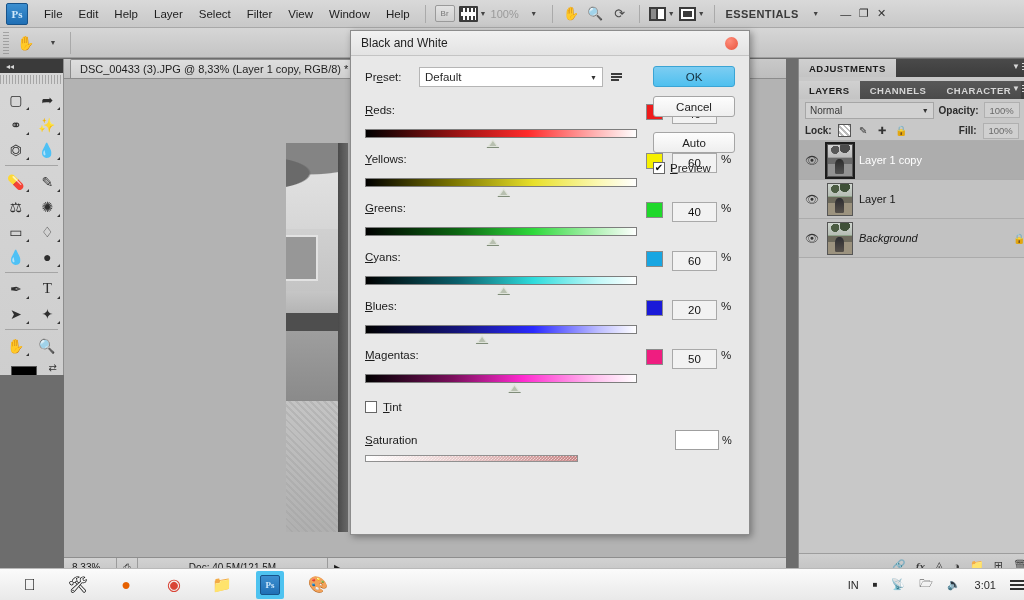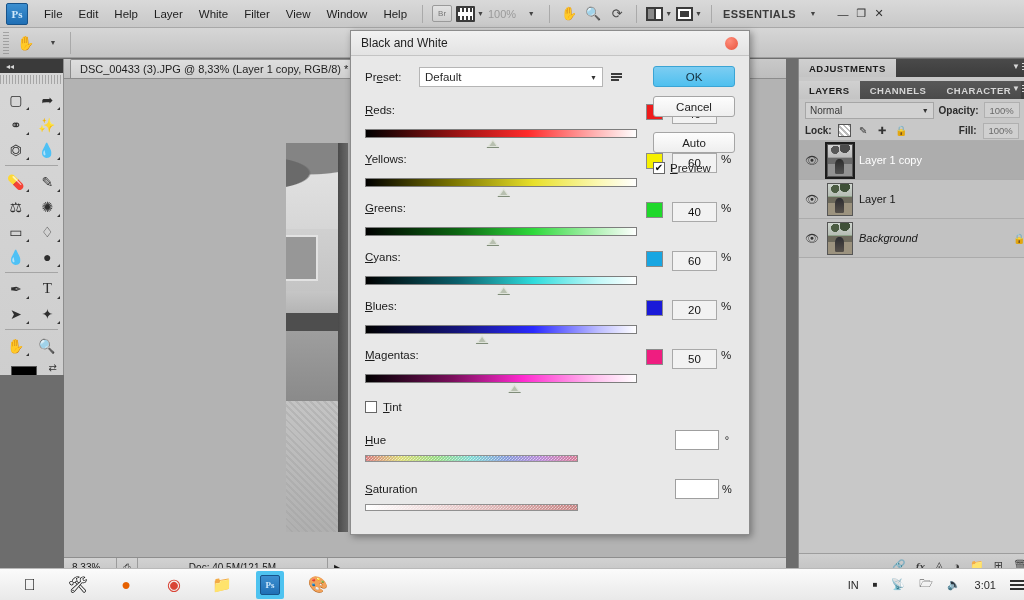--- a/index.html
+++ b/index.html
@@ -345,21 +345,21 @@
 <body>
 
 <div id="app">
 
   <div class="menubar">
     <div class="ps-logo">Ps</div>
     <div class="menu-item">File</div>
     <div class="menu-item">Edit</div>
     <div class="menu-item">Help</div>
     <div class="menu-item">Layer</div>
-    <div class="menu-item">White</div>
+    <div class="menu-item">Select</div>
     <div class="menu-item">Filter</div>
     <div class="menu-item">View</div>
     <div class="menu-item">Window</div>
     <div class="menu-item">Help</div>
 
     <div class="mb-sep"></div>
     <div class="mb-icon">
       <div class="br-btn">Br</div>
     </div>
     <div class="mb-icon">
@@ -681,28 +681,20 @@
             <div class="sl-thumb" style="left:55%"></div>
           </div>
         </div>
       </div>
 
       <div class="tint-row">
         <div class="cbox off">✔</div>
         <span class="prev-lbl"><span class="u">T</span>int</span>
       </div>
 
-      <div class="hs-block">
-        <div class="hs-top">
-          <span class="hs-name"><span class="u">H</span>ue</span>
-          <div class="hs-field"></div>
-          <span class="hs-unit">°</span>
-        </div>
-        <div class="hs-track checker-ov" style="background:linear-gradient(90deg,#d36f6f,#d8d86a,#8fd878,#74d6d0,#7b92d8,#b67fd4,#d36f8e)"></div>
-      </div>
 
       <div class="hs-block">
         <div class="hs-top">
           <span class="hs-name"><span class="u">S</span>aturation</span>
           <div class="hs-field"></div>
           <span class="hs-unit">%</span>
         </div>
         <div class="hs-track checker-ov" style="background:linear-gradient(90deg,#ffffff,#c47a7a)"></div>
       </div>
 

